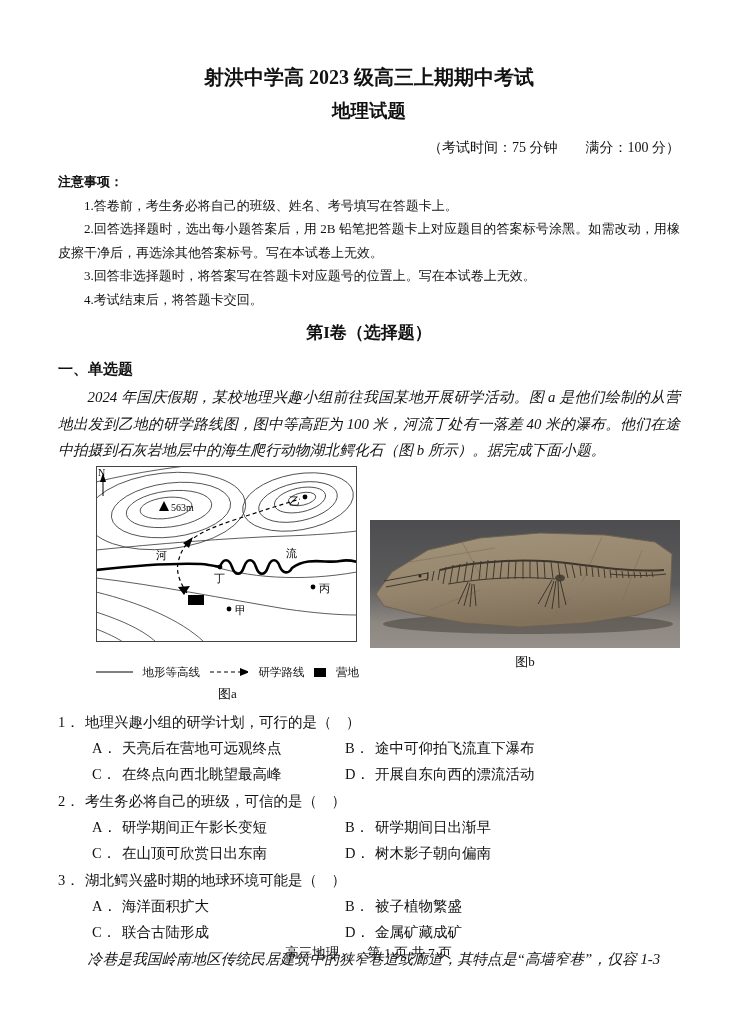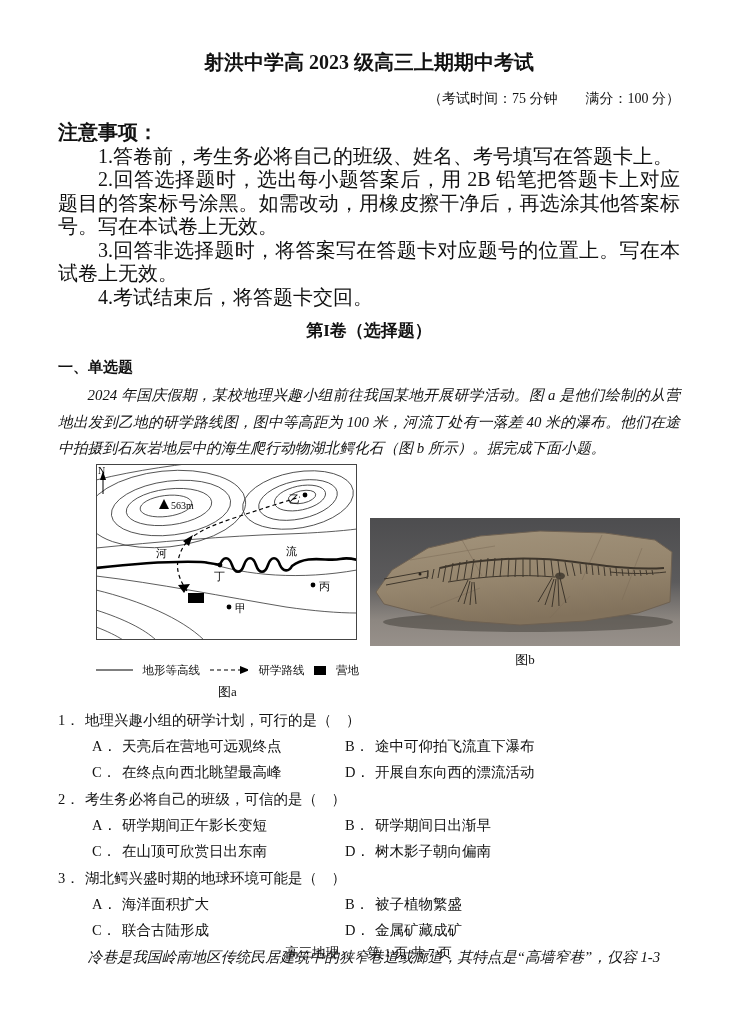--- a/index.html
+++ b/index.html
@@ -5,34 +5,34 @@
   * { margin: 0; padding: 0; box-sizing: border-box; }
   html, body { background: #ffffff; }
   body {
     width: 737px; height: 1020px;
     font-family: "Liberation Serif", "DejaVu Serif", serif;
     color: #111;
     overflow: hidden;
   }
   .page {
     width: 737px; height: 1020px;
-    padding: 49px 57px 0 58px;
+    padding: 64px 57px 0 58px;
     position: relative;
   }
   .title {
     text-align: center; font-size: 20px; font-weight: bold; line-height: 26px;
   }
   .subtitle {
     text-align: center; font-size: 18.5px; font-weight: bold; line-height: 26px;
     margin-top: 8px;
   }
   .exam-info {
     text-align: right; font-size: 14px; margin-top: 14px; line-height: 20px;
   }
-  .notices { margin-top: 12px; font-size: 20px; line-height: 23.5px; }
+  .notices { margin-top: 12px; font-size: 13px; line-height: 23.5px; }
   .notices-heading { font-weight: bold; }
   .notices p { text-indent: 2em; text-align: justify; }
   .volume-title {
     text-align: center; font-size: 17px; font-weight: bold; line-height: 26px;
     margin-top: 9px;
   }
   .part-title { font-weight: bold; font-size: 15px; margin-top: 11px; line-height: 24px; }
   .passage {
     font-style: italic;
     font-size: 14.8px; line-height: 26.6px; text-align: justify; text-indent: 2em;
@@ -64,20 +64,21 @@
   }
   .footer .gap { display: inline-block; width: 28px; }
   .mapline { fill: none; stroke: #333; stroke-width: 0.8; }
 </style>
 </head>
 <body>
 
 <div class="page">
 
   <h1 class="title">射洪中学高 2023 级高三上期期中考试</h1>
+  <h2 class="subtitle">地理试题</h2>
   <div class="exam-info">（考试时间：75 分钟　　满分：100 分）</div>
 
   <div class="notices">
     <div class="notices-heading">注意事项：</div>
     <p>1.答卷前，考生务必将自己的班级、姓名、考号填写在答题卡上。</p>
     <p>2.回答选择题时，选出每小题答案后，用 2B 铅笔把答题卡上对应题目的答案标号涂黑。如需改动，用橡皮擦干净后，再选涂其他答案标号。写在本试卷上无效。</p>
     <p>3.回答非选择题时，将答案写在答题卡对应题号的位置上。写在本试卷上无效。</p>
     <p>4.考试结束后，将答题卡交回。</p>
   </div>
 

